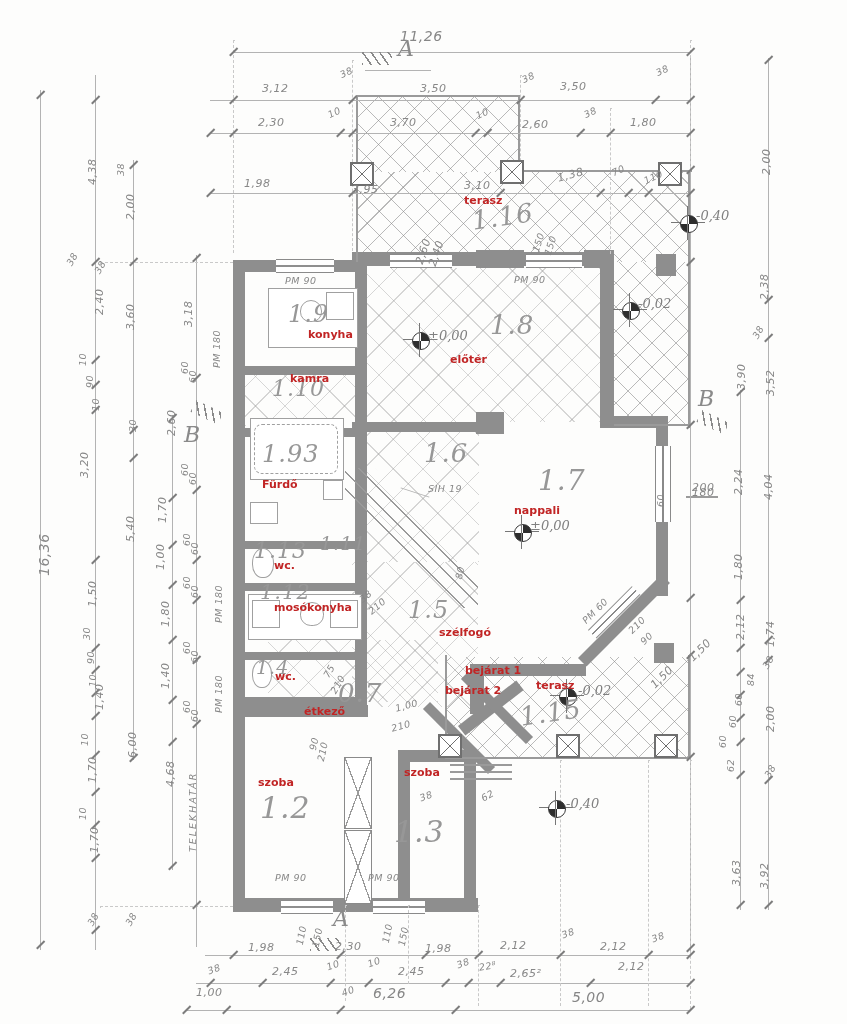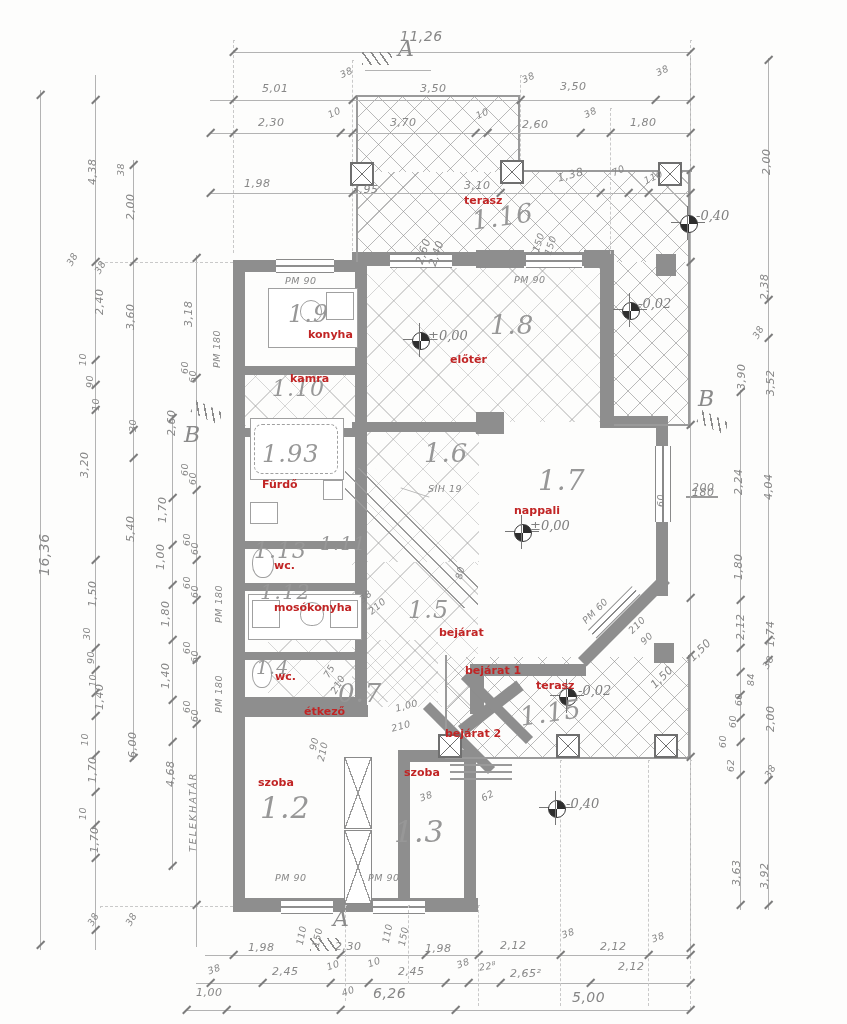--- a/index.html
+++ b/index.html
@@ -325,44 +325,44 @@
   <span class="rname" style="left:514px;top:504px">nappali</span>
   <span class="code" style="left:262px;top:440px">1.93</span>
   <span class="rname" style="left:262px;top:478px">Fürdő</span>
   <span class="code" style="left:254px;top:538px;font-size:22px">1.13</span>
   <span class="rname" style="left:274px;top:559px">wc.</span>
   <span class="code" style="left:320px;top:532px;font-size:19px">1.11</span>
   <span class="code" style="left:260px;top:580px;font-size:21px">1.12</span>
   <span class="rname" style="left:274px;top:601px">mosókonyha</span>
   <span class="code" style="left:424px;top:438px;font-size:26px">1.6</span>
   <span class="code" style="left:408px;top:596px">1.5</span>
-  <span class="rname" style="left:439px;top:626px">bejárat</span>
+  <span class="rname" style="left:439px;top:626px">szélfogó</span>
   <span class="code" style="left:338px;top:678px;font-size:26px">0.7</span>
   <span class="rname" style="left:304px;top:705px">étkező</span>
   <span class="code" style="left:256px;top:656px;font-size:19px">1.4</span>
   <span class="rname" style="left:275px;top:670px">wc.</span>
   <span class="rname" style="left:258px;top:776px">szoba</span>
   <span class="code" style="left:260px;top:790px;font-size:30px">1.2</span>
   <span class="rname" style="left:404px;top:766px">szoba</span>
   <span class="code" style="left:394px;top:814px;font-size:30px">1.3</span>
   <span class="rname" style="left:536px;top:679px">terasz</span>
   <span class="code" style="left:518px;top:702px;font-size:26px;transform:rotate(-8deg)">1.15</span>
   <span class="rname" style="left:465px;top:664px">bejárat 1</span>
-  <span class="rname" style="left:445px;top:727px">bejárat 2</span>
+  <span class="rname" style="left:445px;top:684px">bejárat 2</span>
 
   <span class="dim sm" style="left:285px;top:275px">PM 90</span>
   <span class="dim sm" style="left:514px;top:274px">PM 90</span>
   <span class="dim sm" style="left:580px;top:618px;transform:rotate(-45deg)">PM 60</span>
   <span class="dim sm" style="left:275px;top:872px">PM 90</span>
   <span class="dim sm" style="left:368px;top:872px">PM 90</span>
   <span class="dim sm" style="left:428px;top:483px">SIH 19</span>
   <div class="cl" style="left:400px;top:492px;width:30px;height:1px;transform:rotate(18deg)"></div>
 
   <span class="dim lg" style="left:400px;top:28px">11,26</span>
-  <span class="dim" style="left:262px;top:82px">5,01</span>
+  <span class="dim" style="left:262px;top:82px">3,12</span>
   <span class="dim sm" style="left:338px;top:70px;transform:rotate(-25deg)">38</span>
   <span class="dim" style="left:420px;top:82px">3,50</span>
   <span class="dim sm" style="left:520px;top:75px;transform:rotate(-25deg)">38</span>
   <span class="dim" style="left:560px;top:80px">3,50</span>
   <span class="dim sm" style="left:654px;top:68px;transform:rotate(-25deg)">38</span>
   <span class="dim" style="left:258px;top:116px">2,30</span>
   <span class="dim sm" style="left:326px;top:110px;transform:rotate(-25deg)">10</span>
   <span class="dim" style="left:390px;top:116px">3,70</span>
   <span class="dim sm" style="left:474px;top:111px;transform:rotate(-25deg)">10</span>
   <span class="dim" style="left:522px;top:118px">2,60</span>

